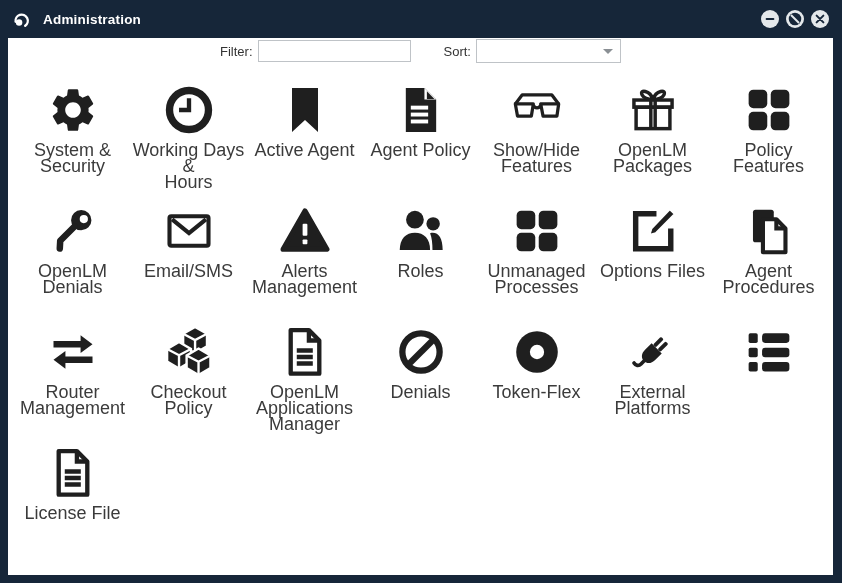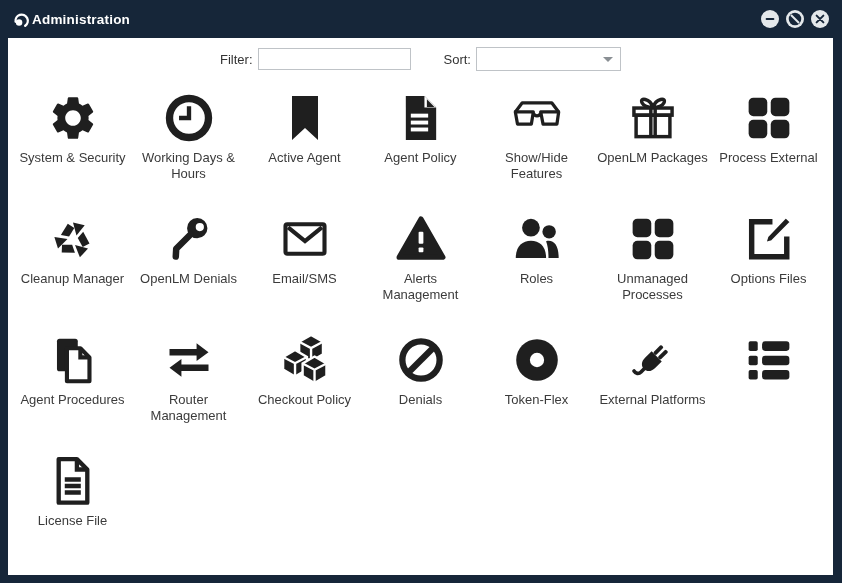--- a/index.html
+++ b/index.html
@@ -8,37 +8,37 @@
     font-family:"Liberation Sans",sans-serif;
     background:#fff;
   }
   .window{
     width:842px;height:583px;box-sizing:border-box;
     background:var(--titlebar_bg,#162639);
     display:flex;flex-direction:column;
   }
   .titlebar{
     flex:0 0 38px;display:flex;align-items:center;
-    padding:0 13px 0 10px;gap:1px;
+    padding:0 13px 0 10px;gap:12px;
   }
   .title{color:#fff;font-size:13.5px;font-weight:bold;letter-spacing:.2px;}
   .controls{margin-left:auto;display:flex;gap:7px;}
   .ctrl{
     width:18px;height:18px;border-radius:50%;
     background:var(--control_bg,#E4E8EB);
     border:none;padding:0;display:flex;align-items:center;justify-content:center;
     cursor:pointer;
   }
   .content{
     flex:1 1 auto;background:#fff;
     margin:0 9px 8px 8px;overflow:hidden;
   }
   .toolbar{
     display:flex;align-items:center;justify-content:center;
-    margin-top:9px;font-size:13px;color:#333;
+    margin-top:1px;font-size:13px;color:#333;
   }
   .toolbar .lbl{margin-right:5px;}
   .filter-input{
     width:143px;height:20px;box-sizing:content-box;
     border:1px solid var(--field_border,#BFC3C7);
     font-family:"Liberation Sans",sans-serif;font-size:13px;
     padding:0 4px;outline:none;
   }
   .spacer{width:33px;}
   .select-box{
@@ -55,21 +55,21 @@
     width:812px;margin:15px auto 0;
     display:grid;grid-template-columns:repeat(7,116px);
   }
   .cell{
     height:121px;display:flex;flex-direction:column;align-items:center;
     cursor:pointer;
   }
   .iconbox{height:58px;display:flex;align-items:flex-end;justify-content:center;}
   .iconbox svg{display:block;}
   .label{
-    margin-top:6px;font-size:13px;line-height:16px;
+    margin-top:6px;font-size:18px;line-height:16px;
     color:var(--label_text,#3B3B3B);text-align:center;white-space:pre-line;
   }
   .defs{position:absolute;width:0;height:0;overflow:hidden;}
 </style>
 </head>
 <body>
 
 <svg class="defs" xmlns="http://www.w3.org/2000/svg">
   <defs>
     <symbol id="sym-gear" viewBox="0 0 24 24">
@@ -329,29 +329,21 @@
             </svg>
           </div>
           <div class="label">OpenLM Packages</div>
         </div>
         <div class="cell">
           <div class="iconbox">
             <svg width="52" height="52" viewBox="0 0 24 24">
               <use href="#sym-grid-squares"></use>
             </svg>
           </div>
-          <div class="label">Process External</div>
-        </div>
-        <div class="cell">
-          <div class="iconbox">
-            <svg width="52" height="52" viewBox="0 0 24 24">
-              <use href="#sym-recycle"></use>
-            </svg>
-          </div>
-          <div class="label">Cleanup Manager</div>
+          <div class="label">Policy Features</div>
         </div>
         <div class="cell">
           <div class="iconbox">
             <svg width="52" height="52" viewBox="0 0 24 24">
               <use href="#sym-key"></use>
             </svg>
           </div>
           <div class="label">OpenLM Denials</div>
         </div>
         <div class="cell">
@@ -413,20 +405,30 @@
           <div class="label">Router
 Management</div>
         </div>
         <div class="cell">
           <div class="iconbox">
             <svg width="52" height="52" viewBox="0 0 24 24">
               <use href="#sym-cubes"></use>
             </svg>
           </div>
           <div class="label">Checkout Policy</div>
+        </div>
+        <div class="cell">
+          <div class="iconbox">
+            <svg width="52" height="52" viewBox="0 0 24 24">
+              <use href="#sym-document-lines"></use>
+            </svg>
+          </div>
+          <div class="label">OpenLM
+Applications
+Manager</div>
         </div>
         <div class="cell">
           <div class="iconbox">
             <svg width="52" height="52" viewBox="0 0 24 24">
               <use href="#sym-ban"></use>
             </svg>
           </div>
           <div class="label">Denials</div>
         </div>
         <div class="cell">

